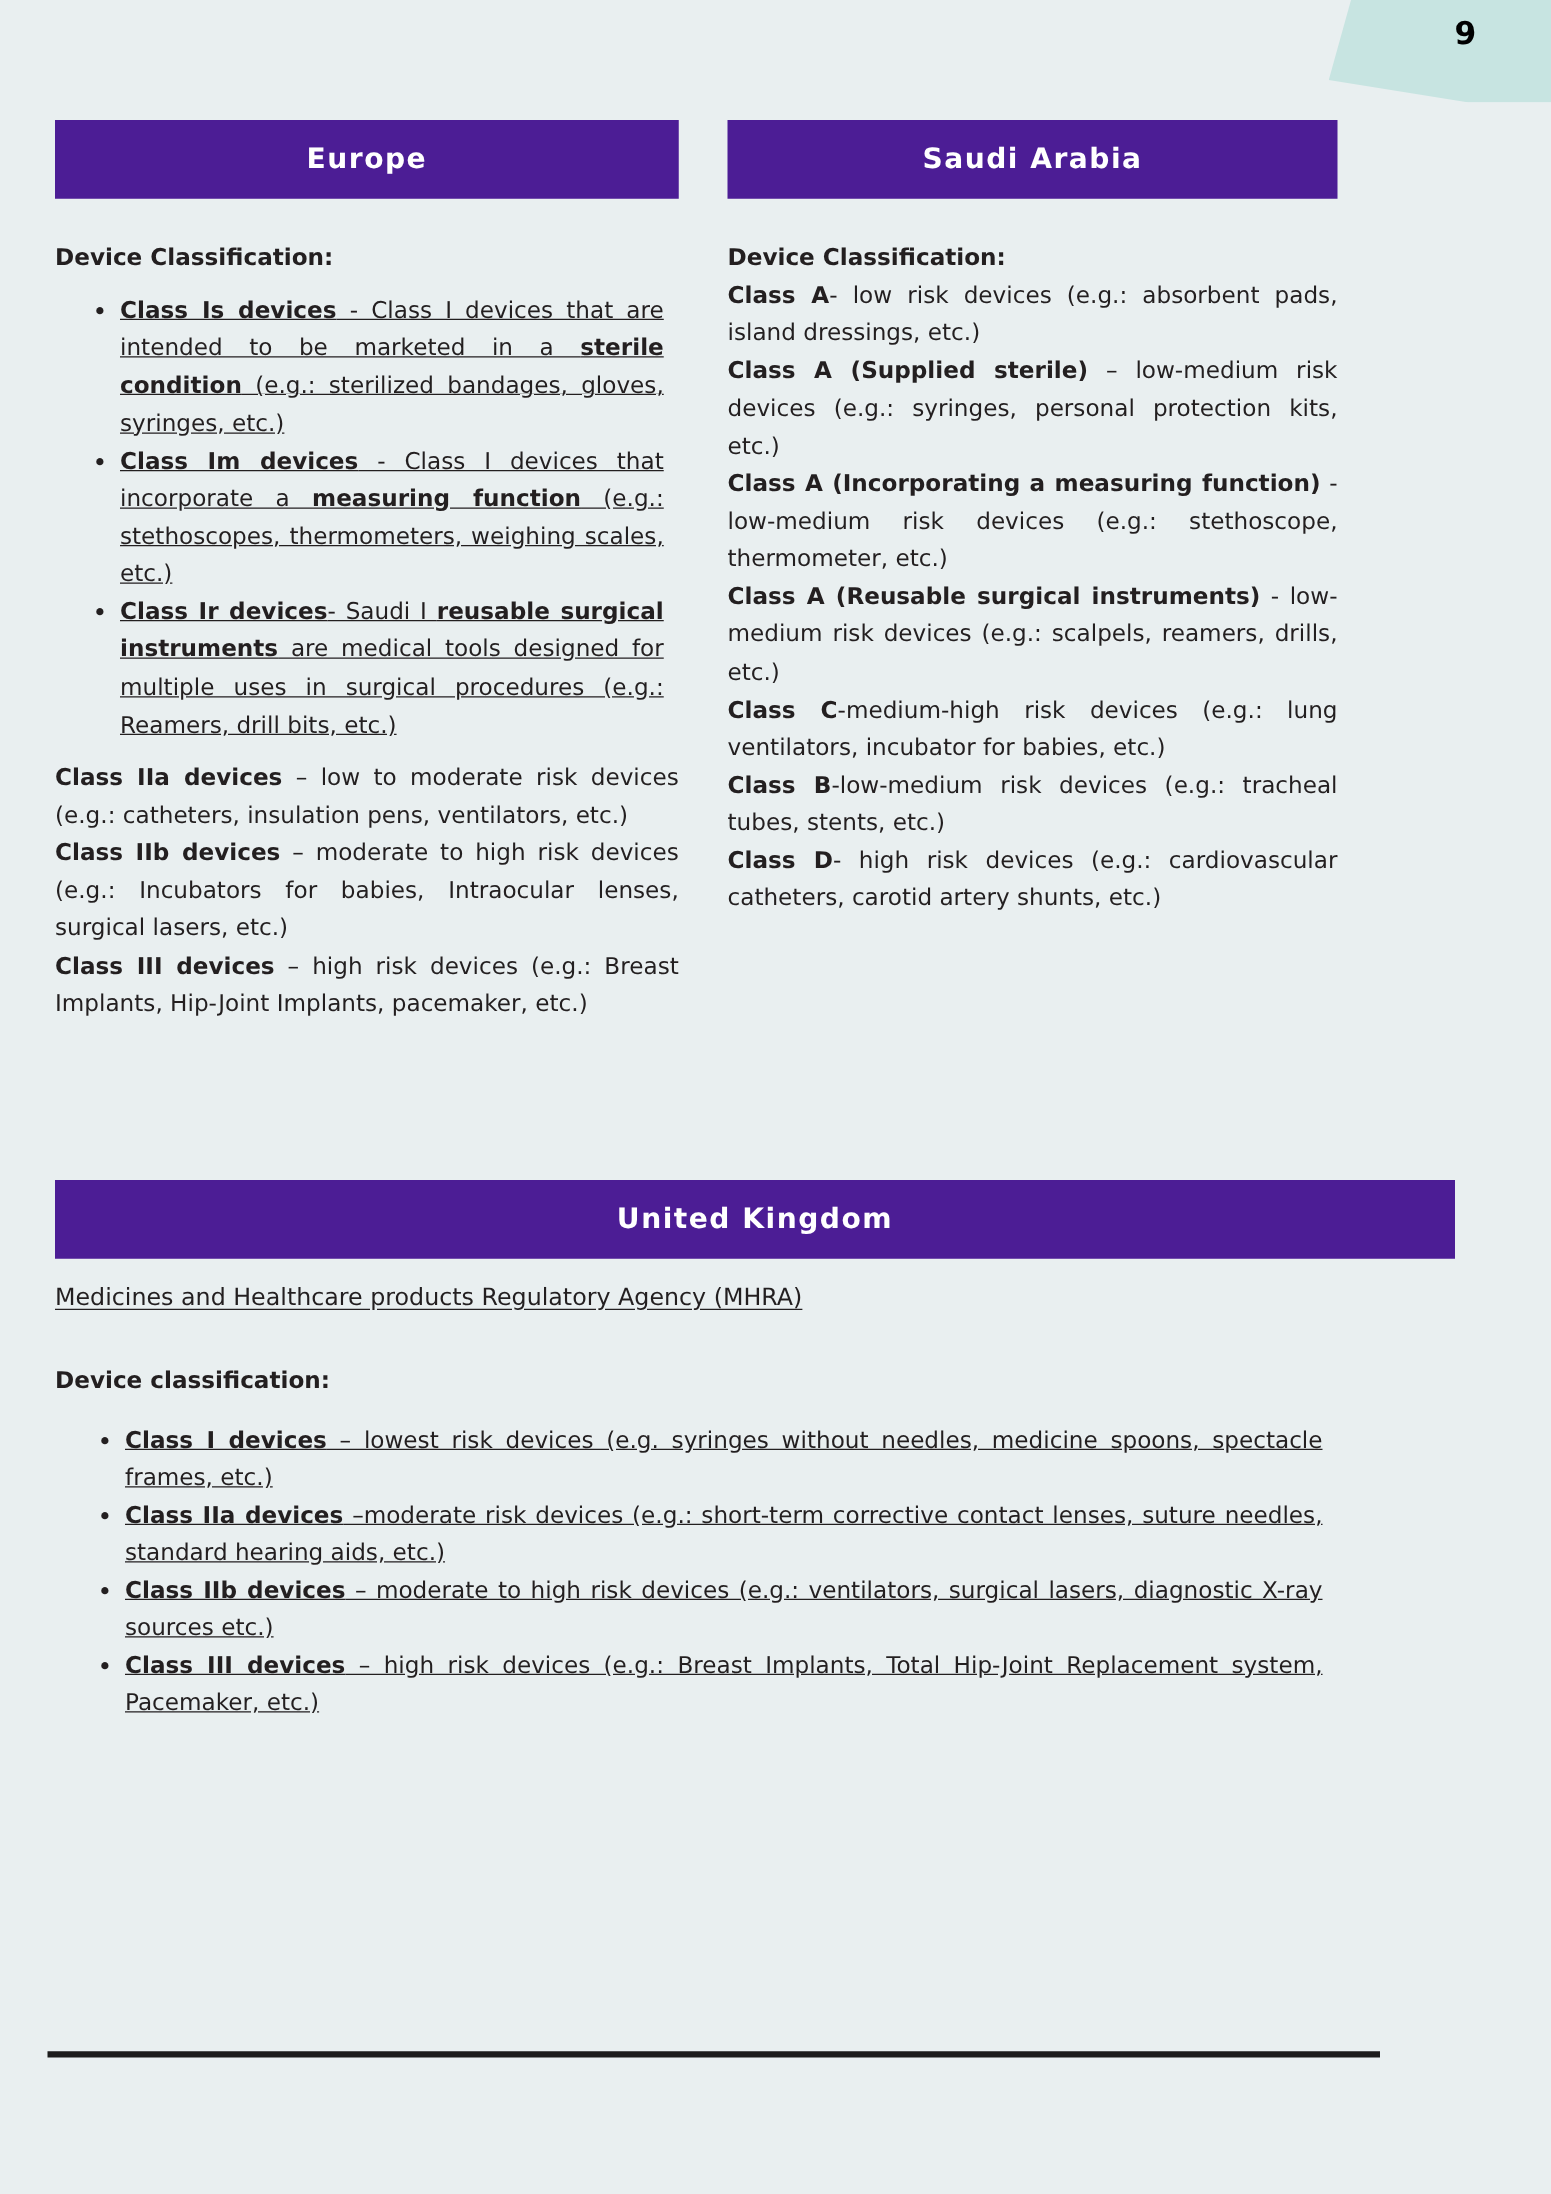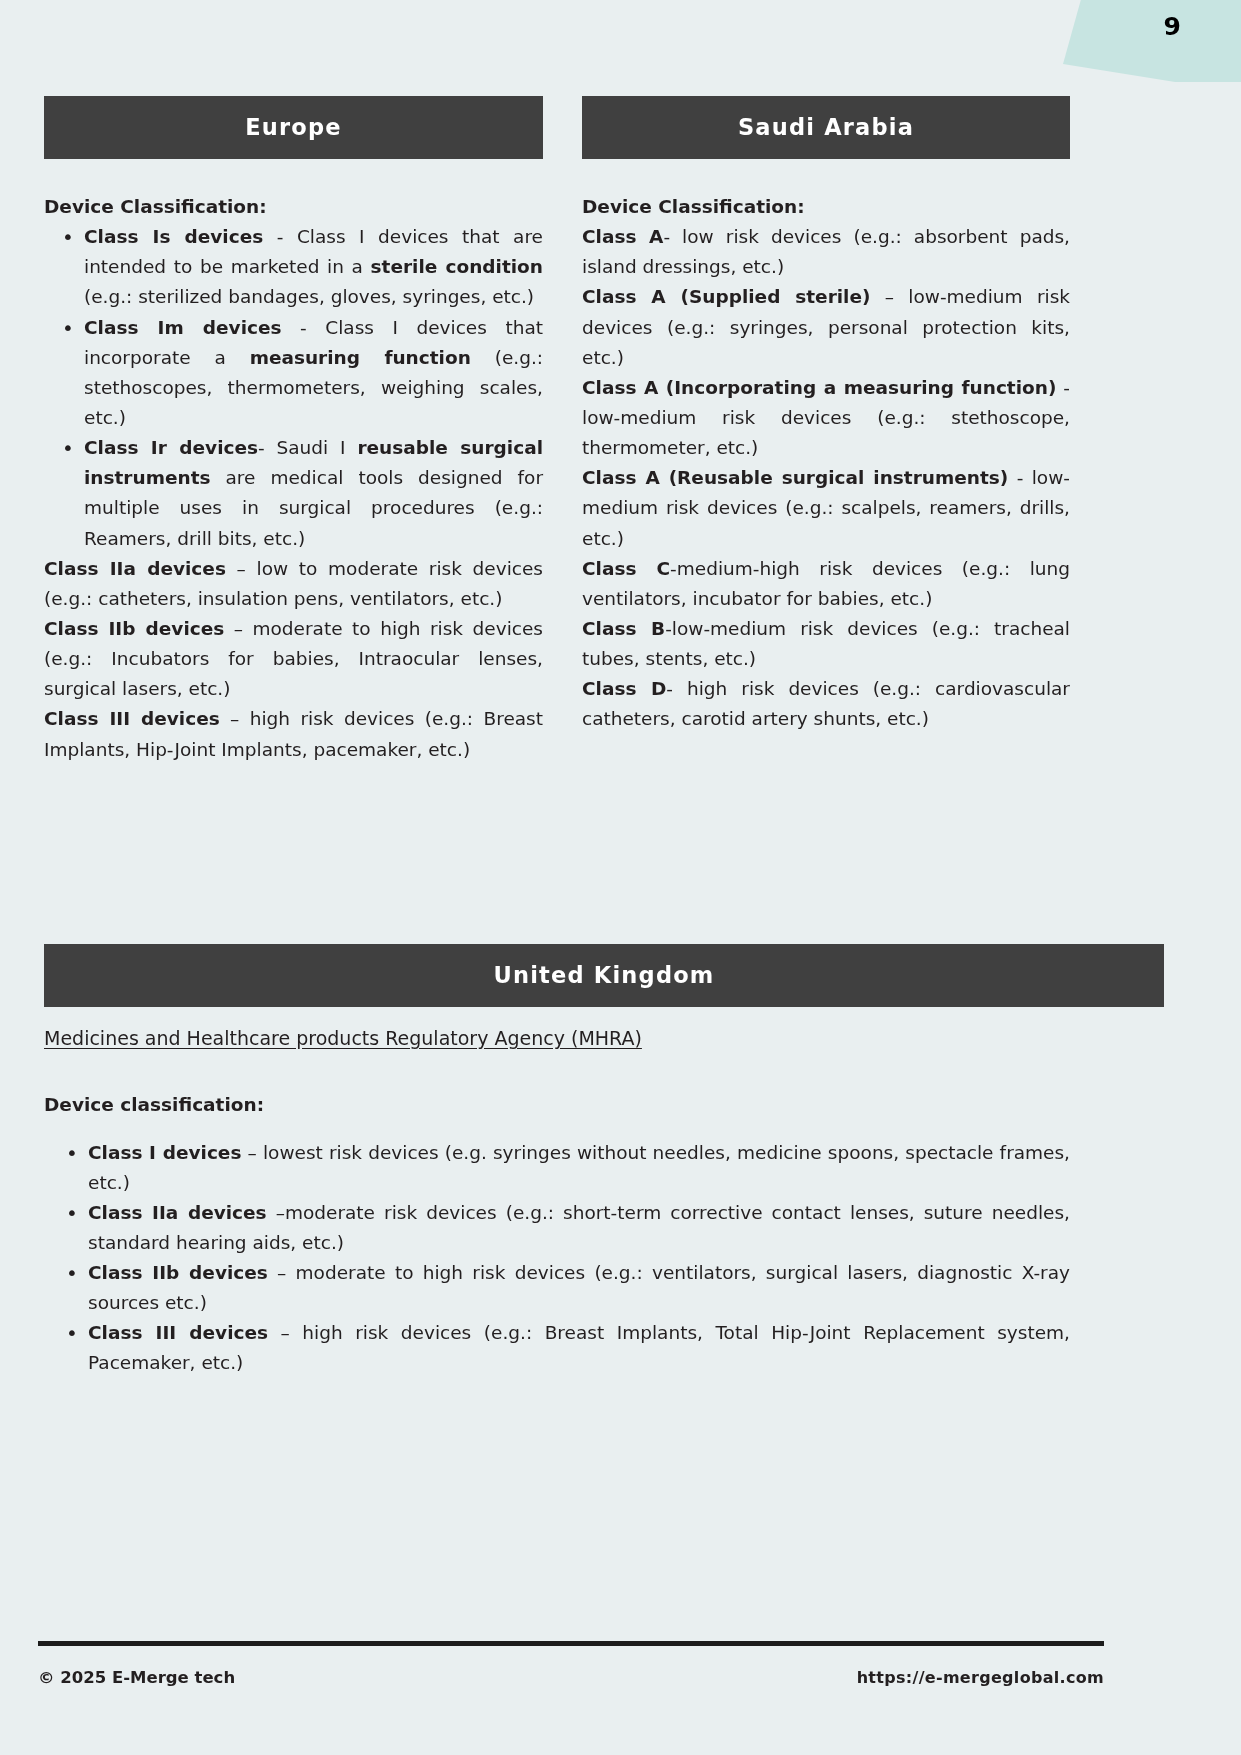--- a/index.html
+++ b/index.html
@@ -54,21 +54,21 @@
     gap: 39px;
   }
   .col {
     width: 499px;
   }
   .col-right {
     width: 488px;
   }
 
   .section-bar {
-    background: #404040;
+    background: #4c1d95;
     color: #ffffff;
     text-align: center;
     font-weight: bold;
     font-size: 22.5px;
     letter-spacing: 1.2px;
     padding: 18px 0 19px 0;
     box-sizing: border-box;
   }
   .bar-wide {
     width: 1120px;
@@ -91,23 +91,24 @@
     color: #231f20;
   }
   .body-block p {
     margin: 0;
   }
   .body-block b {
     font-weight: bold;
   }
 
   ul.bullets {
-    margin: 0;
+    margin: 12px;
     padding-left: 40px;
     list-style: none;
+    text-decoration: underline;
   }
   ul.bullets li {
     position: relative;
     text-align: justify;
     margin: 0;
   }
   ul.bullets li::before {
     content: "\2022";
     position: absolute;
     left: -22px;
@@ -207,18 +208,14 @@
       <ul class="bullets">
         <li><b>Class I devices</b><span> – lowest risk devices (e.g. syringes without needles, medicine spoons, spectacle frames, etc.)</span></li>
         <li><b>Class IIa devices</b><span> –moderate risk devices (e.g.: short-term corrective contact lenses, suture needles, standard hearing aids, etc.)</span></li>
         <li><b>Class IIb devices</b><span> – moderate to high risk devices (e.g.: ventilators, surgical lasers, diagnostic X-ray sources etc.)</span></li>
         <li><b>Class III devices</b><span> – high risk devices (e.g.: Breast Implants, Total Hip-Joint Replacement system, Pacemaker, etc.)</span></li>
       </ul>
     </div>
   </div>
 
   <div class="footer-rule"></div>
-  <div class="footer">
-    <div>© 2025 E-Merge tech</div>
-    <div class="footer-right">https://e-mergeglobal.com</div>
-  </div>
 
 </div>
 
 </body></html>

